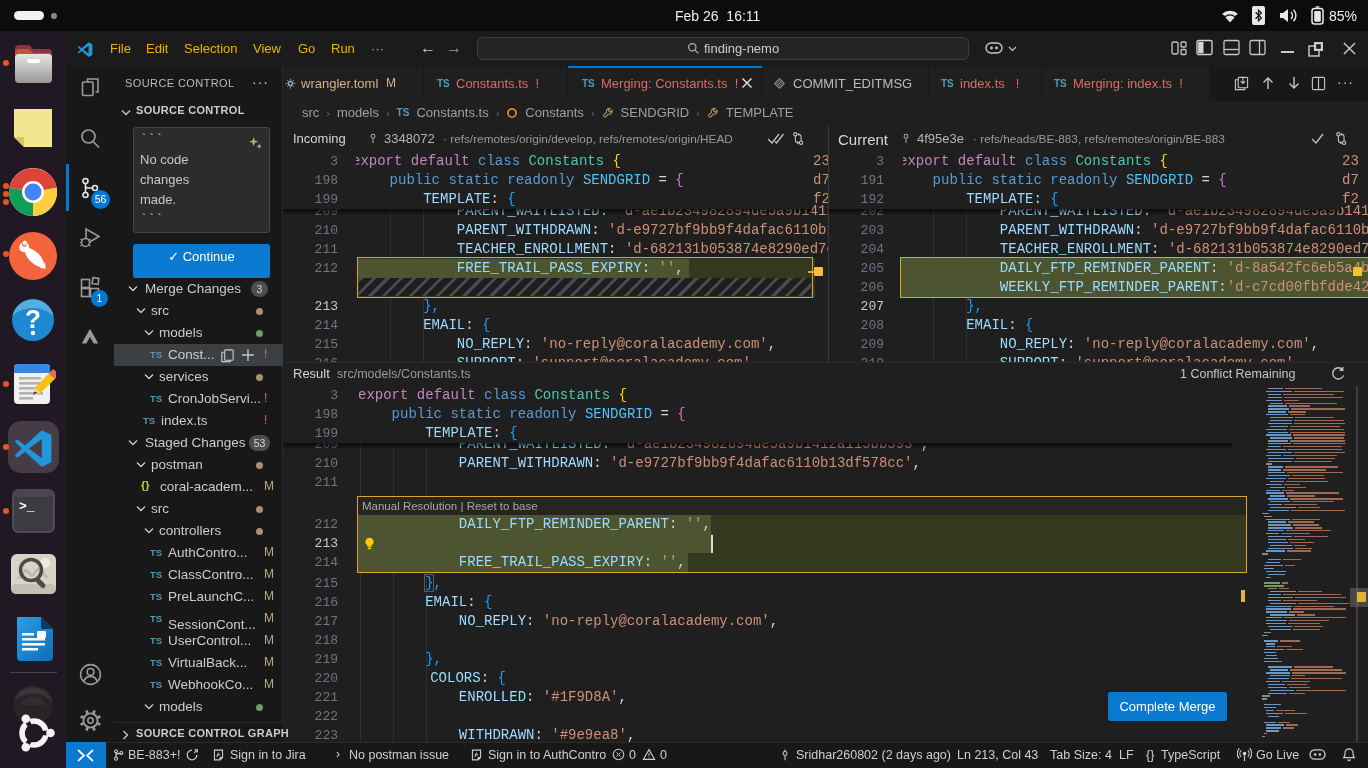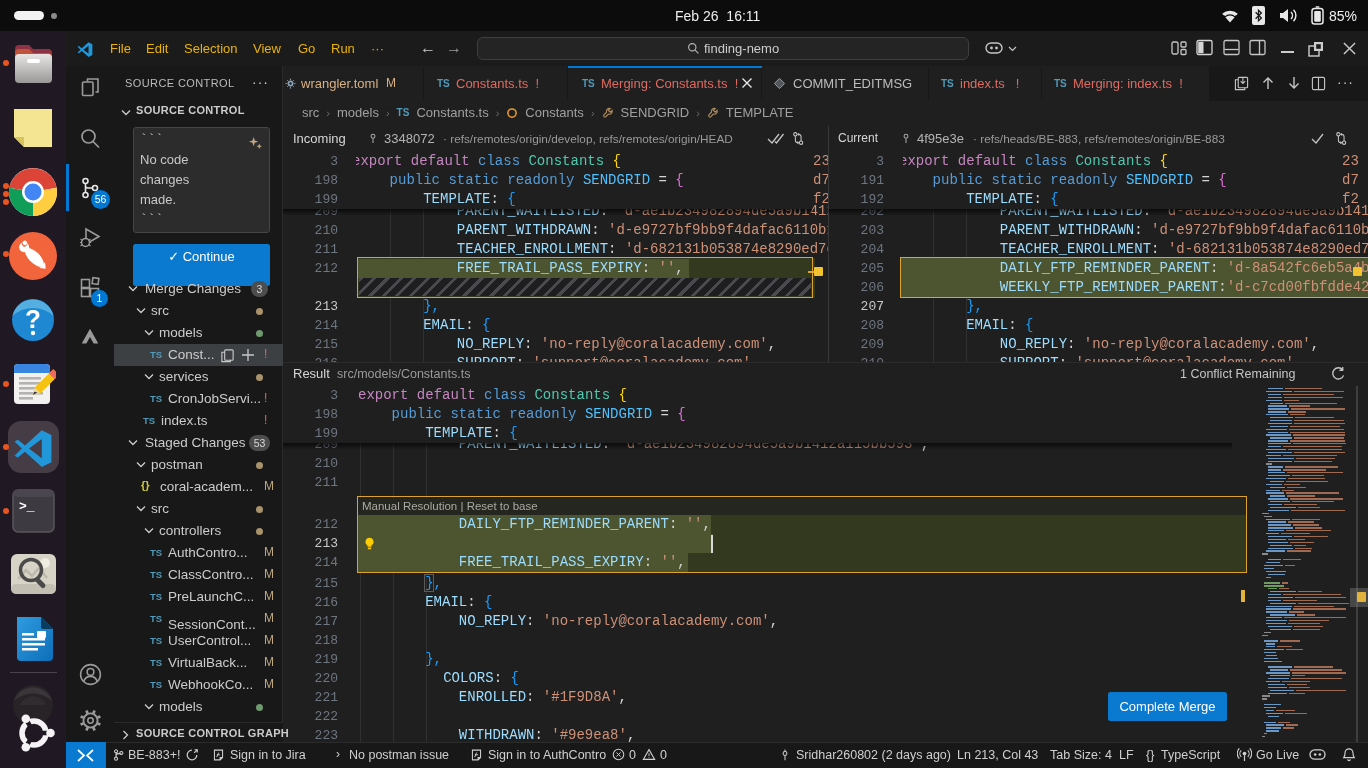--- a/index.html
+++ b/index.html
@@ -293,21 +293,21 @@
 <div class="abs" style="left:384px;top:131px;font-size:13px;color:#b4b4b4">3348072</div>
 <div class="abs" style="left:443px;top:132px;font-size:11.8px;color:#9a9a9a">· refs/remotes/origin/develop, refs/remotes/origin/HEAD</div>
 <svg class="abs" style="left:767px;top:132px" width="20" height="13" viewBox="0 0 20 13">
     <path d="M1 7 L5 11 L12 2 M8 9.5 L9.5 11 L16.5 2" stroke="#c5c5c5" stroke-width="1.3" fill="none"></path>
   </svg>
 <svg class="abs" style="left:791px;top:131px" width="14" height="15" viewBox="0 0 16 16">
     <circle cx="5" cy="3.2" r="1.9" fill="none" stroke="#c5c5c5" stroke-width="1.2"></circle>
     <circle cx="11.5" cy="12.8" r="1.9" fill="none" stroke="#c5c5c5" stroke-width="1.2"></circle>
     <path d="M5 5.2 V10 Q5 12.8 8 12.8 M11.5 10.8 V6 Q11.5 3.2 8.5 3.2 M9.2 2 L8 3.2 L9.2 4.5 M7.3 11.5 L8.6 12.8 L7.3 14" stroke="#c5c5c5" stroke-width="1.2" fill="none"></path>
   </svg>
-<div class="abs" style="left:838px;top:131px;font-size:12px;color:#d6d6d6">Current</div>
+<div class="abs" style="left:838px;top:131px;font-size:15px;color:#d6d6d6">Current</div>
 <svg class="abs" style="left:900px;top:132px" width="12" height="13" viewBox="0 0 16 16">
     <circle cx="8" cy="5" r="2.6" fill="none" stroke="#a8a8a8" stroke-width="1.4"></circle>
     <path d="M8 7.6 V14" stroke="#a8a8a8" stroke-width="1.4"></path>
   </svg>
 <div class="abs" style="left:917px;top:131px;font-size:13px;color:#b4b4b4">4f95e3e</div>
 <div class="abs" style="left:973px;top:132px;font-size:11.8px;color:#9a9a9a">· refs/heads/BE-883, refs/remotes/origin/BE-883</div>
 <svg class="abs" style="left:1311px;top:132px" width="14" height="13" viewBox="0 0 14 13">
     <path d="M1 7 L5 11 L12 2" stroke="#c5c5c5" stroke-width="1.3" fill="none"></path>
   </svg>
 <svg class="abs" style="left:1334px;top:131px" width="14" height="15" viewBox="0 0 16 16">
@@ -403,25 +403,26 @@
 <div class="guide" style="left:110px;top:57px;height:299px"></div>
 <div class="guide" style="left:143px;top:57px;height:299px"></div>
 <div class="abs" style="left:74px;top:112px;width:890px;height:17px;background:#262620"></div>
 <div class="abs" style="left:74px;top:129px;width:890px;height:57px;background:#33391f"></div>
 <div class="abs" style="left:74px;top:129px;width:354px;height:19px;background:#4d5530"></div>
 <div class="abs" style="left:74px;top:148px;width:356px;height:19px;background:#4d5530"></div>
 <div class="abs" style="left:74px;top:167px;width:331px;height:19px;background:#4d5530"></div>
 <div class="abs" style="left:74px;top:110px;width:890px;height:77px;border:1.5px solid #dda32b"></div>
 <div class="abs" style="left:79px;top:112px;font-size:11.5px;color:#aaaaa2;line-height:17px">Manual Resolution | Reset to base</div>
 <div class="row mono" style="left:75px;top:49px"><i class="w">            </i><i class="p">PARENT_WAITLISTED</i><i class="w">: </i><i class="s">'d-ae1b234982894de5a9b1412a115bb593'</i><i class="w">,</i></div>
+<div class="row mono" style="left:75px;top:68px"><i class="w">            </i><i class="p">PARENT_WITHDRAWN</i><i class="w">: </i><i class="s">'d-e9727bf9bb9f4dafac6110b13df578cc'</i><i class="w">,</i></div>
 <div class="row mono" style="left:75px;top:188px"><i class="w">        </i><i class="u">},</i></div>
 <div class="row mono" style="left:75px;top:207px"><i class="w">        </i><i class="p">EMAIL</i><i class="w">: </i><i class="u">{</i></div>
 <div class="row mono" style="left:75px;top:226px"><i class="w">            </i><i class="p">NO_REPLY</i><i class="w">: </i><i class="s">'no-reply@coralacademy.com'</i><i class="w">,</i></div>
 <div class="row mono" style="left:75px;top:264px"><i class="w">        </i><i class="u">},</i></div>
-<div class="row mono" style="left:93px;top:283px"><i class="w">        </i><i class="p">COLORS</i><i class="w">: </i><i class="u">{</i></div>
+<div class="row mono" style="left:80px;top:283px"><i class="w">        </i><i class="p">COLORS</i><i class="w">: </i><i class="u">{</i></div>
 <div class="row mono" style="left:75px;top:302px"><i class="w">            </i><i class="p">ENROLLED</i><i class="w">: </i><i class="s">'#1F9D8A'</i><i class="w">,</i></div>
 <div class="row mono" style="left:75px;top:340px"><i class="w">            </i><i class="p">WITHDRAWN</i><i class="w">: </i><i class="s">'#9e9ea8'</i><i class="w">,</i></div>
 <div class="row mono" style="left:75px;top:129px"><i class="w">            </i><i class="p">DAILY_FTP_REMINDER_PARENT</i><i class="w">: </i><i class="s">''</i><i class="w">,</i></div>
 <div class="row mono" style="left:75px;top:167px"><i class="w">            </i><i class="p">FREE_TRAIL_PASS_EXPIRY</i><i class="w">: </i><i class="s">''</i><i class="w">,</i></div>
 <div class="abs" style="left:428px;top:148.5px;width:1.6px;height:18px;background:#d8d8d8"></div>
 <svg class="abs" style="left:80px;top:151px" width="13" height="13" viewBox="0 0 16 16">
       <path d="M8 1 a5 5 0 0 1 2.5 9.3 L10.5 12 h-5 L5.5 10.3 A5 5 0 0 1 8 1Z" fill="#ffcc00"></path>
       <rect x="6" y="13" width="4" height="2" fill="#ffcc00"></rect>
     </svg>
 <div class="abs" style="left:141px;top:188px;width:10px;height:18px;border:1px solid #5a5a5a"></div>
@@ -724,21 +725,21 @@
   </svg>
 <div class="abs" style="left:136px;top:104px;font-size:11px;font-weight:bold;color:#cccccc;letter-spacing:0.3px">SOURCE CONTROL</div>
 <div class="abs" style="left:133px;top:127px;width:137px;height:106px;background:#2c2c2c;border:1px solid #454545;border-radius:3px"></div>
 <div class="abs mono" style="left:140px;top:130px;font-size:13px;line-height:20px;color:#c8c8c8">```</div>
 <div class="abs" style="left:140px;top:150px;font-size:13px;line-height:20px;color:#c8c8c8">No code<br>changes<br>made.</div>
 <div class="abs mono" style="left:140px;top:210px;font-size:13px;line-height:20px;color:#c8c8c8">```</div>
 <svg class="abs" style="left:248px;top:136px" width="15" height="15" viewBox="0 0 16 16">
     <path d="M6 1 L7.2 4.8 L11 6 L7.2 7.2 L6 11 L4.8 7.2 L1 6 L4.8 4.8 Z" fill="#c0a883"></path>
     <path d="M12 8 L12.8 10.2 L15 11 L12.8 11.8 L12 14 L11.2 11.8 L9 11 L11.2 10.2 Z" fill="#c0a883"></path>
   </svg>
-<div class="abs" style="left:133px;top:244px;width:137px;height:42px;background:#0a79d0;border-radius:2.5px;color:#fff;font-size:13px;text-align:center;line-height:26px">✓ Continue</div>
+<div class="abs" style="left:133px;top:244px;width:137px;height:34px;background:#0a79d0;border-radius:2.5px;color:#fff;font-size:13px;text-align:center;line-height:26px">✓ Continue</div>
 <div class="abs" style="left:114px;top:344px;width:169px;height:22px;background:#3d4043"></div>
 <svg class="abs" style="left:128px;top:285px" width="10" height="7" viewBox="0 0 10 7">
     <path d="M1 1.5 L5 5.5 L9 1.5" stroke="#cccccc" stroke-width="1.3" fill="none"></path>
   </svg>
 <div class="abs" style="left:145px;top:281px;font-size:13.5px;color:#cccccc;white-space:nowrap">Merge Changes</div>
 <div class="abs" style="left:251px;top:281px;width:17px;height:16px;border-radius:9px;background:#4d4d4d;color:#d6d6d6;font-size:10.5px;text-align:center;line-height:16px">3</div>
 <svg class="abs" style="left:136px;top:307px" width="10" height="7" viewBox="0 0 10 7">
     <path d="M1 1.5 L5 5.5 L9 1.5" stroke="#cccccc" stroke-width="1.3" fill="none"></path>
   </svg>
 <div class="abs" style="left:151px;top:303px;font-size:13.5px;color:#cccccc;white-space:nowrap">src</div>

